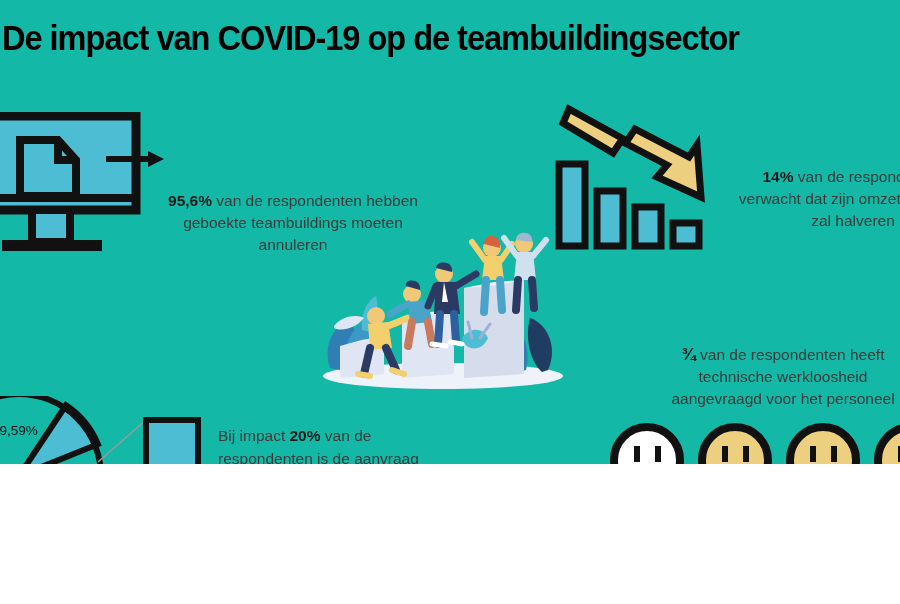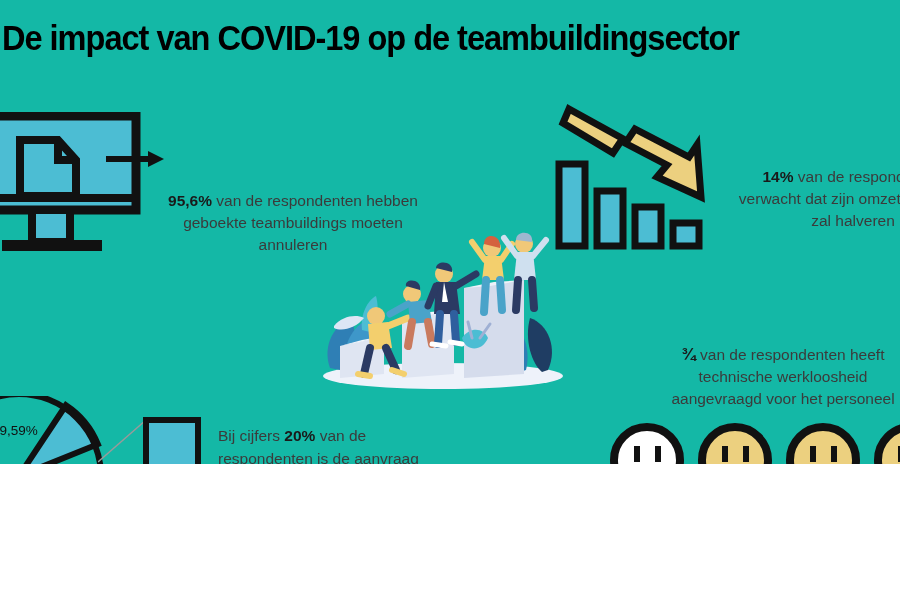--- a/index.html
+++ b/index.html
@@ -286,21 +286,21 @@
 
   <div class="pie-callout">
     <svg viewBox="0 0 125 160" width="125" height="160">
       <line x1="0" y1="66" x2="48" y2="24" stroke="#9a9a9a" stroke-width="1.4"></line>
       <line x1="2" y1="106" x2="48" y2="136" stroke="#9a9a9a" stroke-width="1.4"></line>
       <rect x="48" y="24" width="52" height="112" fill="#4cbdd3" stroke="#111111" stroke-width="6"></rect>
     </svg>
   </div>
 
   <div class="stat-text txt-premium">
-    <span>Bij cijfers </span><b>20%</b><span> van de respondenten is de aanvraag naar een hinderpremie of overbruggingsrecht al goedgekeurd</span>
+    <span>Bij impact </span><b>20%</b><span> van de respondenten is de aanvraag naar een hinderpremie of overbruggingsrecht al goedgekeurd</span>
   </div>
 
   <div class="smileys">
     <svg viewBox="0 0 300 145" width="300" height="145">
 
       <g>
         <circle cx="40" cy="42" r="33" fill="#ffffff" stroke="#111111" stroke-width="8"></circle>
         <rect x="27" y="28" width="6" height="16" fill="#111111"></rect>
         <rect x="48" y="28" width="6" height="16" fill="#111111"></rect>
         <path d="M19 50 A22 22 0 0 0 61 50 Z" fill="#ecd07f" stroke="#111111" stroke-width="7" stroke-linejoin="round"></path>

